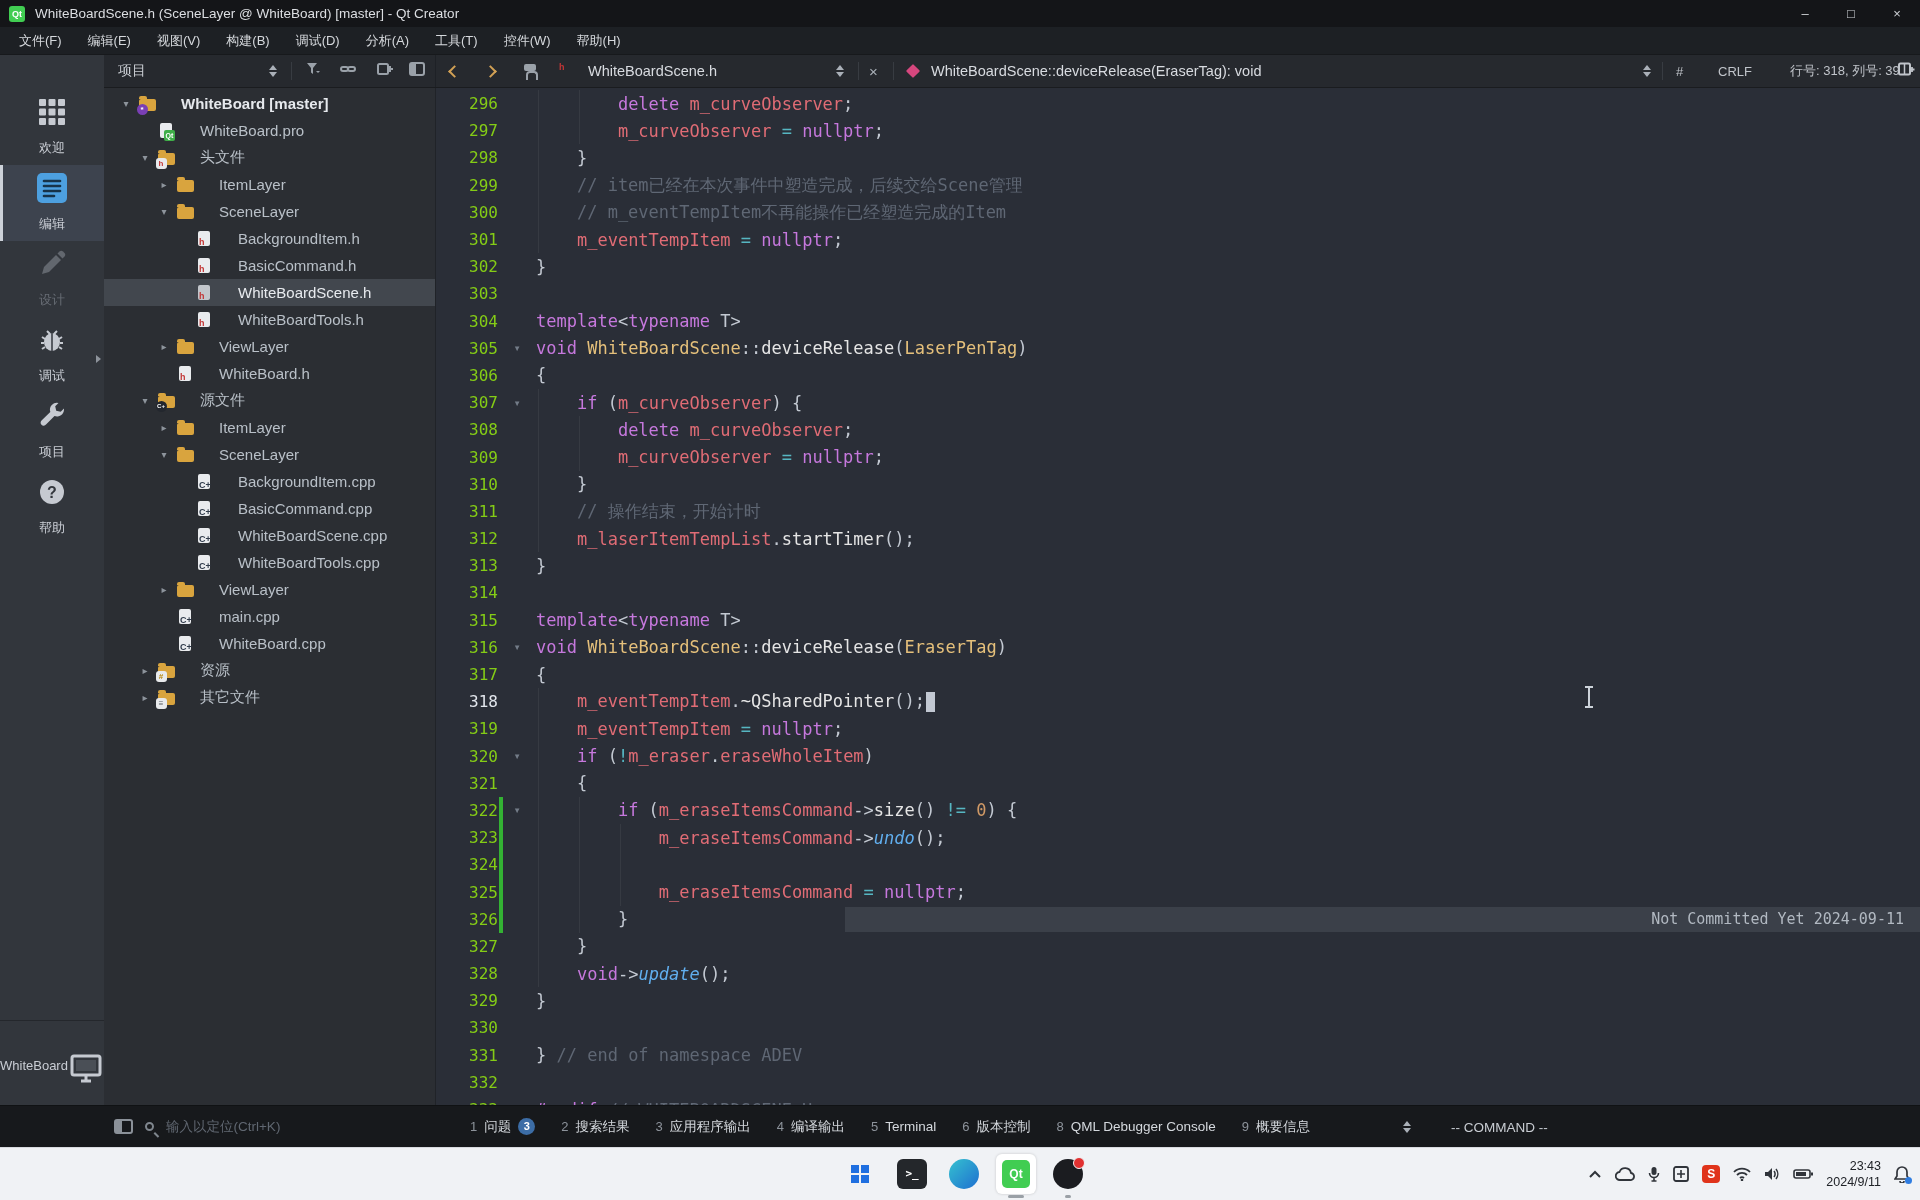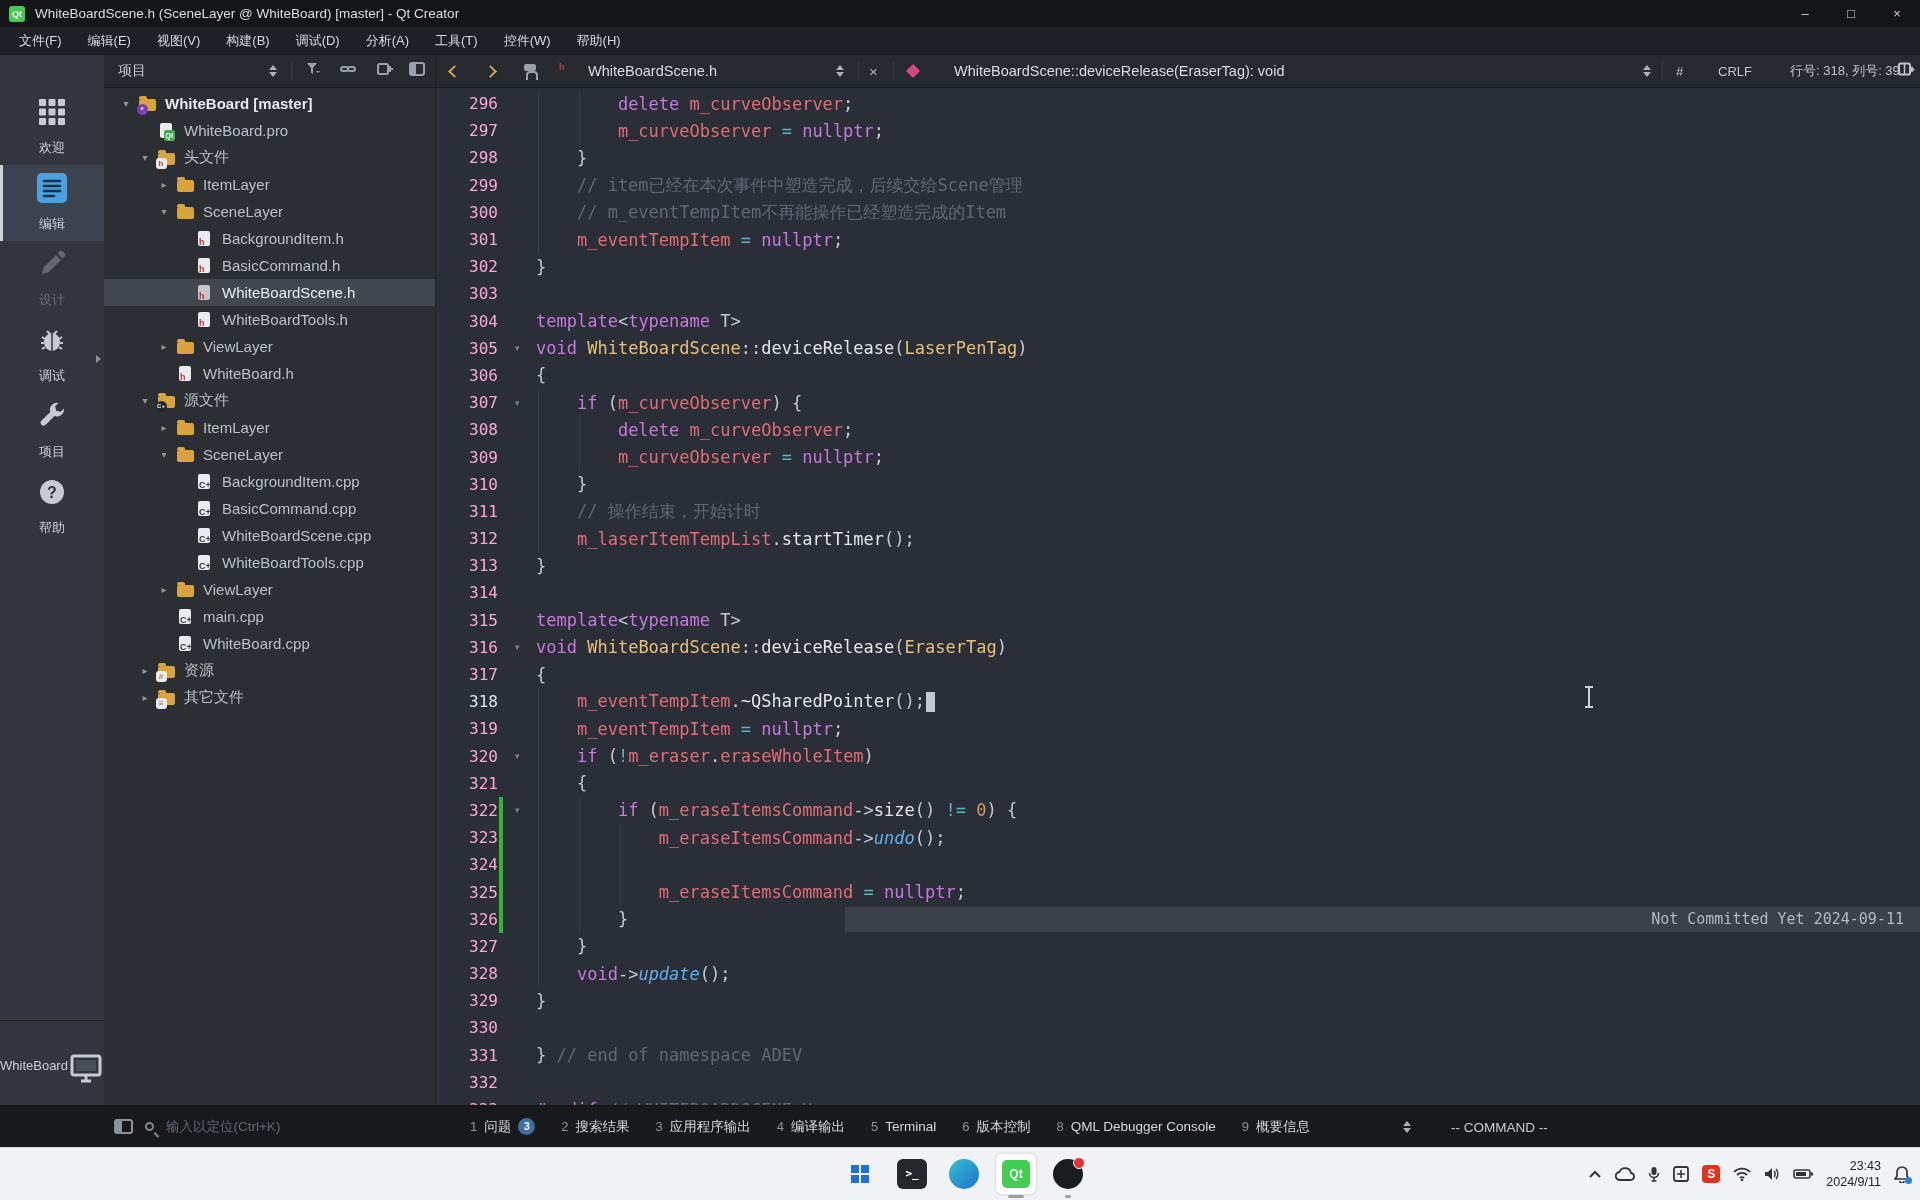--- a/index.html
+++ b/index.html
@@ -71,39 +71,39 @@
   .kico{margin-top:12px;position:relative;}
 
   
   #ppanel{position:absolute;top:88px;left:104px;width:332px;bottom:95px;background:#2b2e33;
     border-right:1px solid #202328;overflow:hidden;padding-top:2px;}
   .trow{height:27px;display:flex;align-items:center;font-size:15px;color:#b9c0c8;white-space:nowrap;}
   .trow.selected{background:#42474e;color:#e8ebef;}
   .trow.boldrow{font-weight:bold;color:#e6e9ed;}
   .texp{width:16px;font-size:10px;color:#8d949c;text-align:center;flex:none;}
   .ti{width:26px;display:flex;justify-content:center;flex:none;position:relative;}
-  .tlabel{margin-left:5px;}
+  .tlabel{margin-left:21px;}
   .folder{width:17px;height:12px;background:#d9a43e;border-radius:2px;position:relative;margin-top:2px;}
   .folder::before{content:"";position:absolute;top:-3px;left:0;width:8px;height:3px;
     background:#d9a43e;border-radius:2px 2px 0 0;}
   .badge{position:absolute;left:-2px;bottom:-4px;width:11px;height:11px;border-radius:3px;
     font:bold 8px/11px "Liberation Sans",sans-serif;text-align:center;}
   .b-gear{background:#7a3fb5;color:#fff;border-radius:50%;}
   .b-h{background:#e8eaec;color:#c23636;}
   .b-c{background:#23272e;color:#fff;font-size:6px;border-radius:50%;}
   .b-r{background:#e8eaec;color:#b8860b;}
   .b-o{background:#e8eaec;color:#555a61;}
   .page.sel{background:#c2c6cb;}
 
   
   #editor{position:absolute;top:88px;left:436px;right:0;bottom:95px;background:#2a2e37;overflow:hidden;}
   #lines{position:absolute;top:2px;left:0;right:0;}
   .cl{position:relative;height:27.2px;display:flex;align-items:center;
     font-family:"DejaVu Sans Mono",monospace;font-size:17px;}
-  .lnum{width:62px;text-align:right;color:#f9a8d4;font-size:16px;flex:none;z-index:2;}
+  .lnum{width:62px;text-align:right;color:#84cc16;font-size:16px;flex:none;z-index:2;}
   .lbar{width:6px;align-self:stretch;flex:none;position:relative;z-index:2;}
   .lbar.mod::after{content:"";position:absolute;left:1px;top:0;bottom:0;width:4px;background:#33b233;}
   .lfold{width:26px;text-align:center;color:#737c88;font-size:12px;flex:none;z-index:2;}
   .lcode{white-space:pre;margin-left:6px;position:relative;z-index:2;}
   .cl.cur .lnum{color:#e2e6ec;}
   .guide{position:absolute;top:0;bottom:0;width:1px;background:rgba(255,255,255,0.06);z-index:1;}
   .ann{position:absolute;left:409px;right:0;top:1px;bottom:1px;background:#3b4049;color:#b2b9c2;
     font-family:"DejaVu Sans Mono",monospace;font-size:15px;display:flex;align-items:center;
     justify-content:flex-end;padding-right:16px;z-index:0;}
   .cursorblk{display:inline-block;width:9px;height:20px;background:#c2c8d2;vertical-align:middle;margin-left:1px;}
@@ -230,21 +230,21 @@
     <span class="nv page" style="left:122px"><span class="pl pl-h">h</span></span>
     <span class="nv tabtext" style="left:152px">WhiteBoardScene.h</span>
     <span class="nv updown" style="left:400px">
         <i class="up"></i>
         <i class="dn"></i>
       </span>
     <span class="vsep" style="left:422px"></span>
     <span class="nv closex" style="left:433px">×</span>
     <span class="vsep" style="left:457px"></span>
     <span class="nv diamond" style="left:472px"></span>
-    <span class="nv tabtext" style="left:518px">WhiteBoardScene::deviceRelease(EraserTag): void</span>
+    <span class="nv tabtext" style="left:495px">WhiteBoardScene::deviceRelease(EraserTag): void</span>
     <span class="nv updown" style="left:1207px">
         <i class="up"></i>
         <i class="dn"></i>
       </span>
     <span class="vsep" style="left:1226px"></span>
     <span class="nv statustxt" style="left:1240px">#</span>
     <span class="nv statustxt" style="left:1282px">CRLF</span>
     <span class="nv statustxt" style="left:1354px">行号: 318, 列号: 39</span>
     <span class="nv" style="left:1462px">
       <svg width="17" height="15" viewBox="0 0 17 15">

